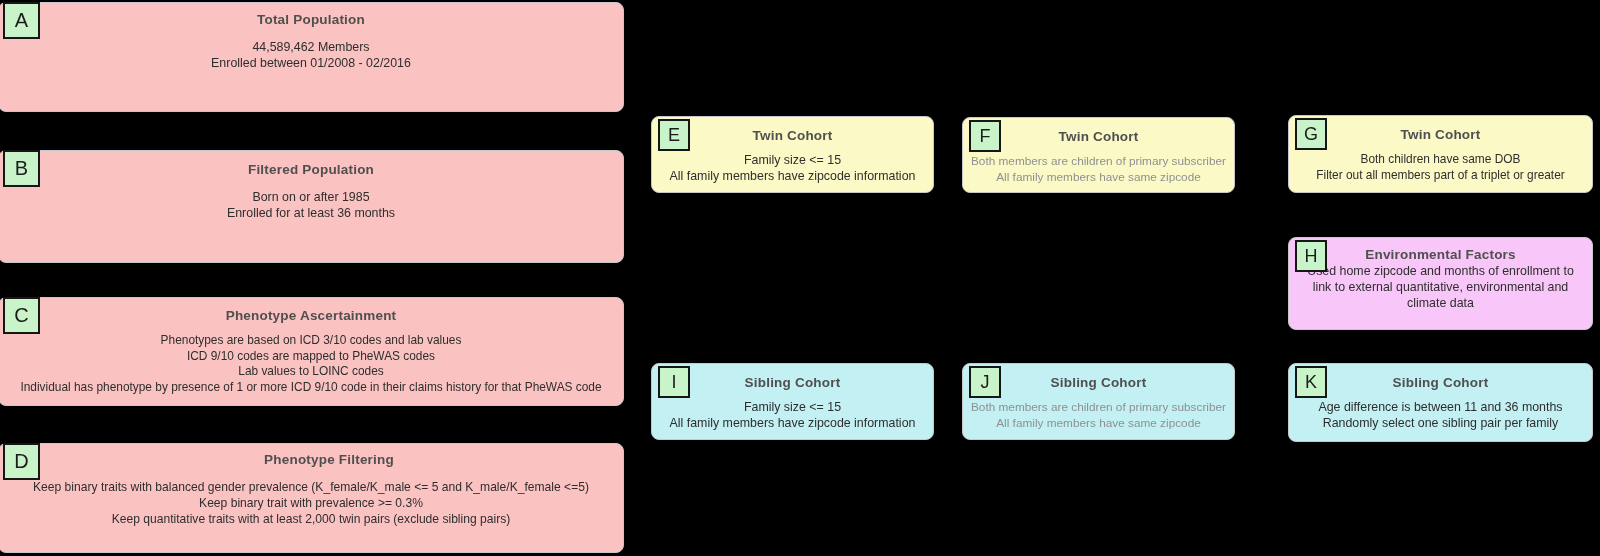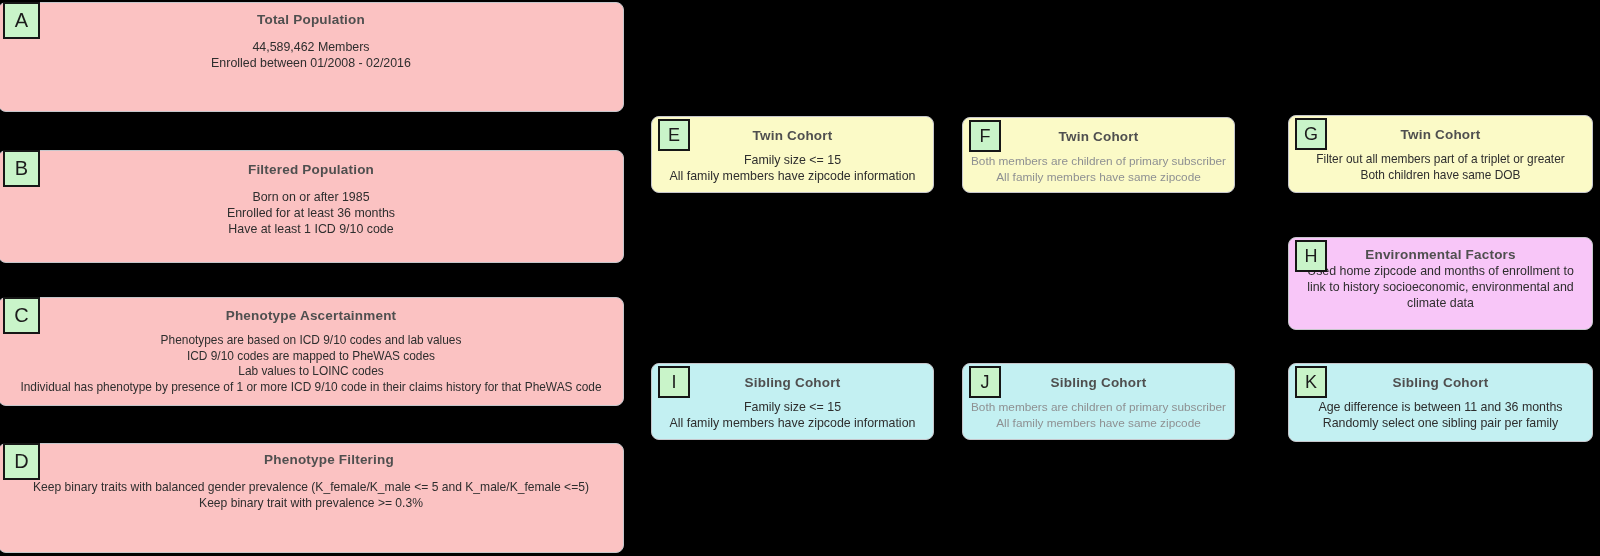--- a/index.html
+++ b/index.html
@@ -89,41 +89,41 @@
       <div class="line">Enrolled between 01/2008 - 02/2016</div>
     </div>
   </div>
 
   <div class="box pink box-b">
     <div class="tag tag-corner">B</div>
     <div class="title">Filtered Population</div>
     <div class="body">
       <div class="line">Born on or after 1985</div>
       <div class="line">Enrolled for at least 36 months</div>
-      <div class="line">Have at least 1 ICD 9/10 code</div>
     </div>
   </div>
 
   <div class="box pink box-c">
     <div class="tag tag-corner">C</div>
     <div class="title">Phenotype Ascertainment</div>
     <div class="body">
-      <div class="line">Phenotypes are based on ICD 9/10 codes and lab values</div>
+      <div class="line">Phenotypes are based on ICD 3/10 codes and lab values</div>
       <div class="line">ICD 9/10 codes are mapped to PheWAS codes</div>
       <div class="line">Lab values to LOINC codes</div>
       <div class="line">Individual has phenotype by presence of 1 or more ICD 9/10 code in their claims history for that PheWAS code</div>
     </div>
   </div>
 
   <div class="box pink box-d">
     <div class="tag tag-corner">D</div>
     <div class="title">Phenotype Filtering</div>
     <div class="body">
       <div class="line">Keep binary traits with balanced gender prevalence (K_female/K_male &lt;= 5 and K_male/K_female &lt;=5)</div>
       <div class="line">Keep binary trait with prevalence &gt;= 0.3%</div>
+      <div class="line">Keep quantitative traits with at least 2,000 twin pairs (exclude sibling pairs)</div>
     </div>
   </div>
 
   <div class="box yellow small box-e">
     <div class="tag tag-inset">E</div>
     <div class="title">Twin Cohort</div>
     <div class="body">
       <div class="line">Family size &lt;= 15</div>
       <div class="line">All family members have zipcode information</div>
     </div>
@@ -135,31 +135,31 @@
     <div class="body">
       <div class="line">Both members are children of primary subscriber</div>
       <div class="line">All family members have same zipcode</div>
     </div>
   </div>
 
   <div class="box yellow small box-g">
     <div class="tag tag-inset">G</div>
     <div class="title">Twin Cohort</div>
     <div class="body">
+      <div class="line">Both children have same DOB</div>
       <div class="line">Filter out all members part of a triplet or greater</div>
-      <div class="line">Both children have same DOB</div>
     </div>
   </div>
 
   <div class="box magenta box-h">
     <div class="tag tag-inset">H</div>
     <div class="title">Environmental Factors</div>
     <div class="body">
       <div class="line">Used home zipcode and months of enrollment to</div>
-      <div class="line">link to history socioeconomic, environmental and</div>
+      <div class="line">link to external quantitative, environmental and</div>
       <div class="line">climate data</div>
     </div>
   </div>
 
   <div class="box cyan small box-i">
     <div class="tag tag-inset">I</div>
     <div class="title">Sibling Cohort</div>
     <div class="body">
       <div class="line">Family size &lt;= 15</div>
       <div class="line">All family members have zipcode information</div>

